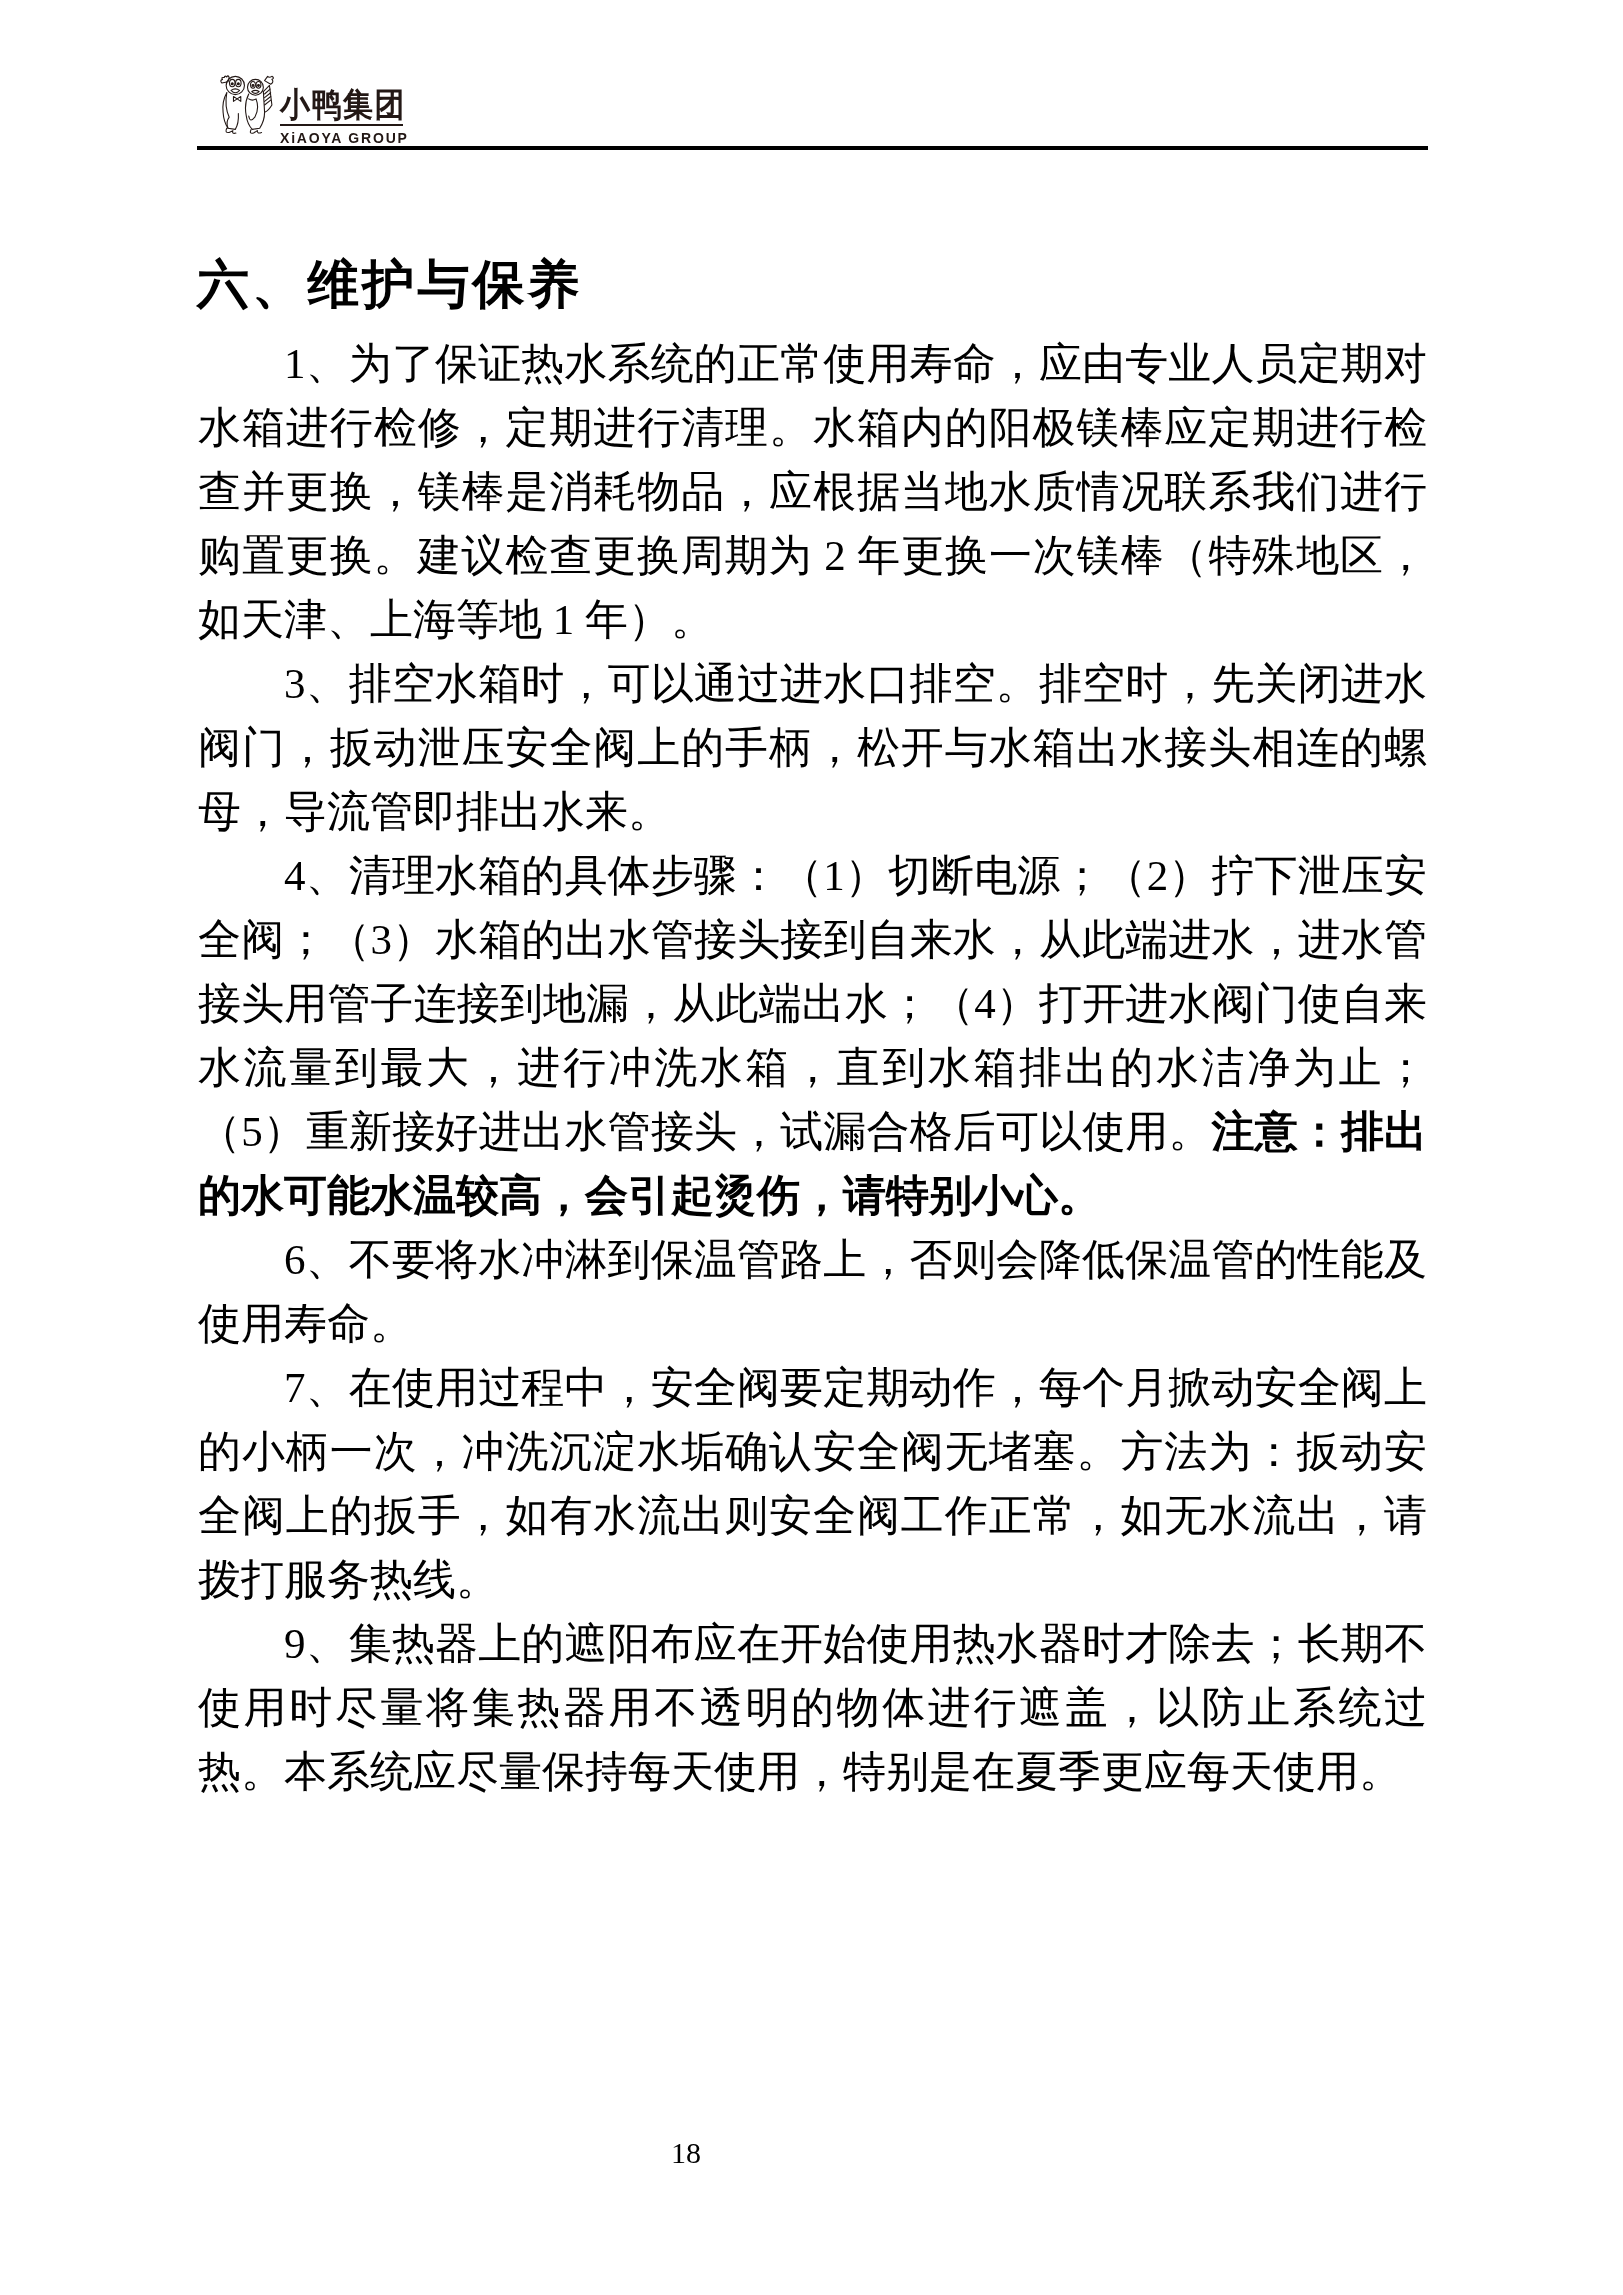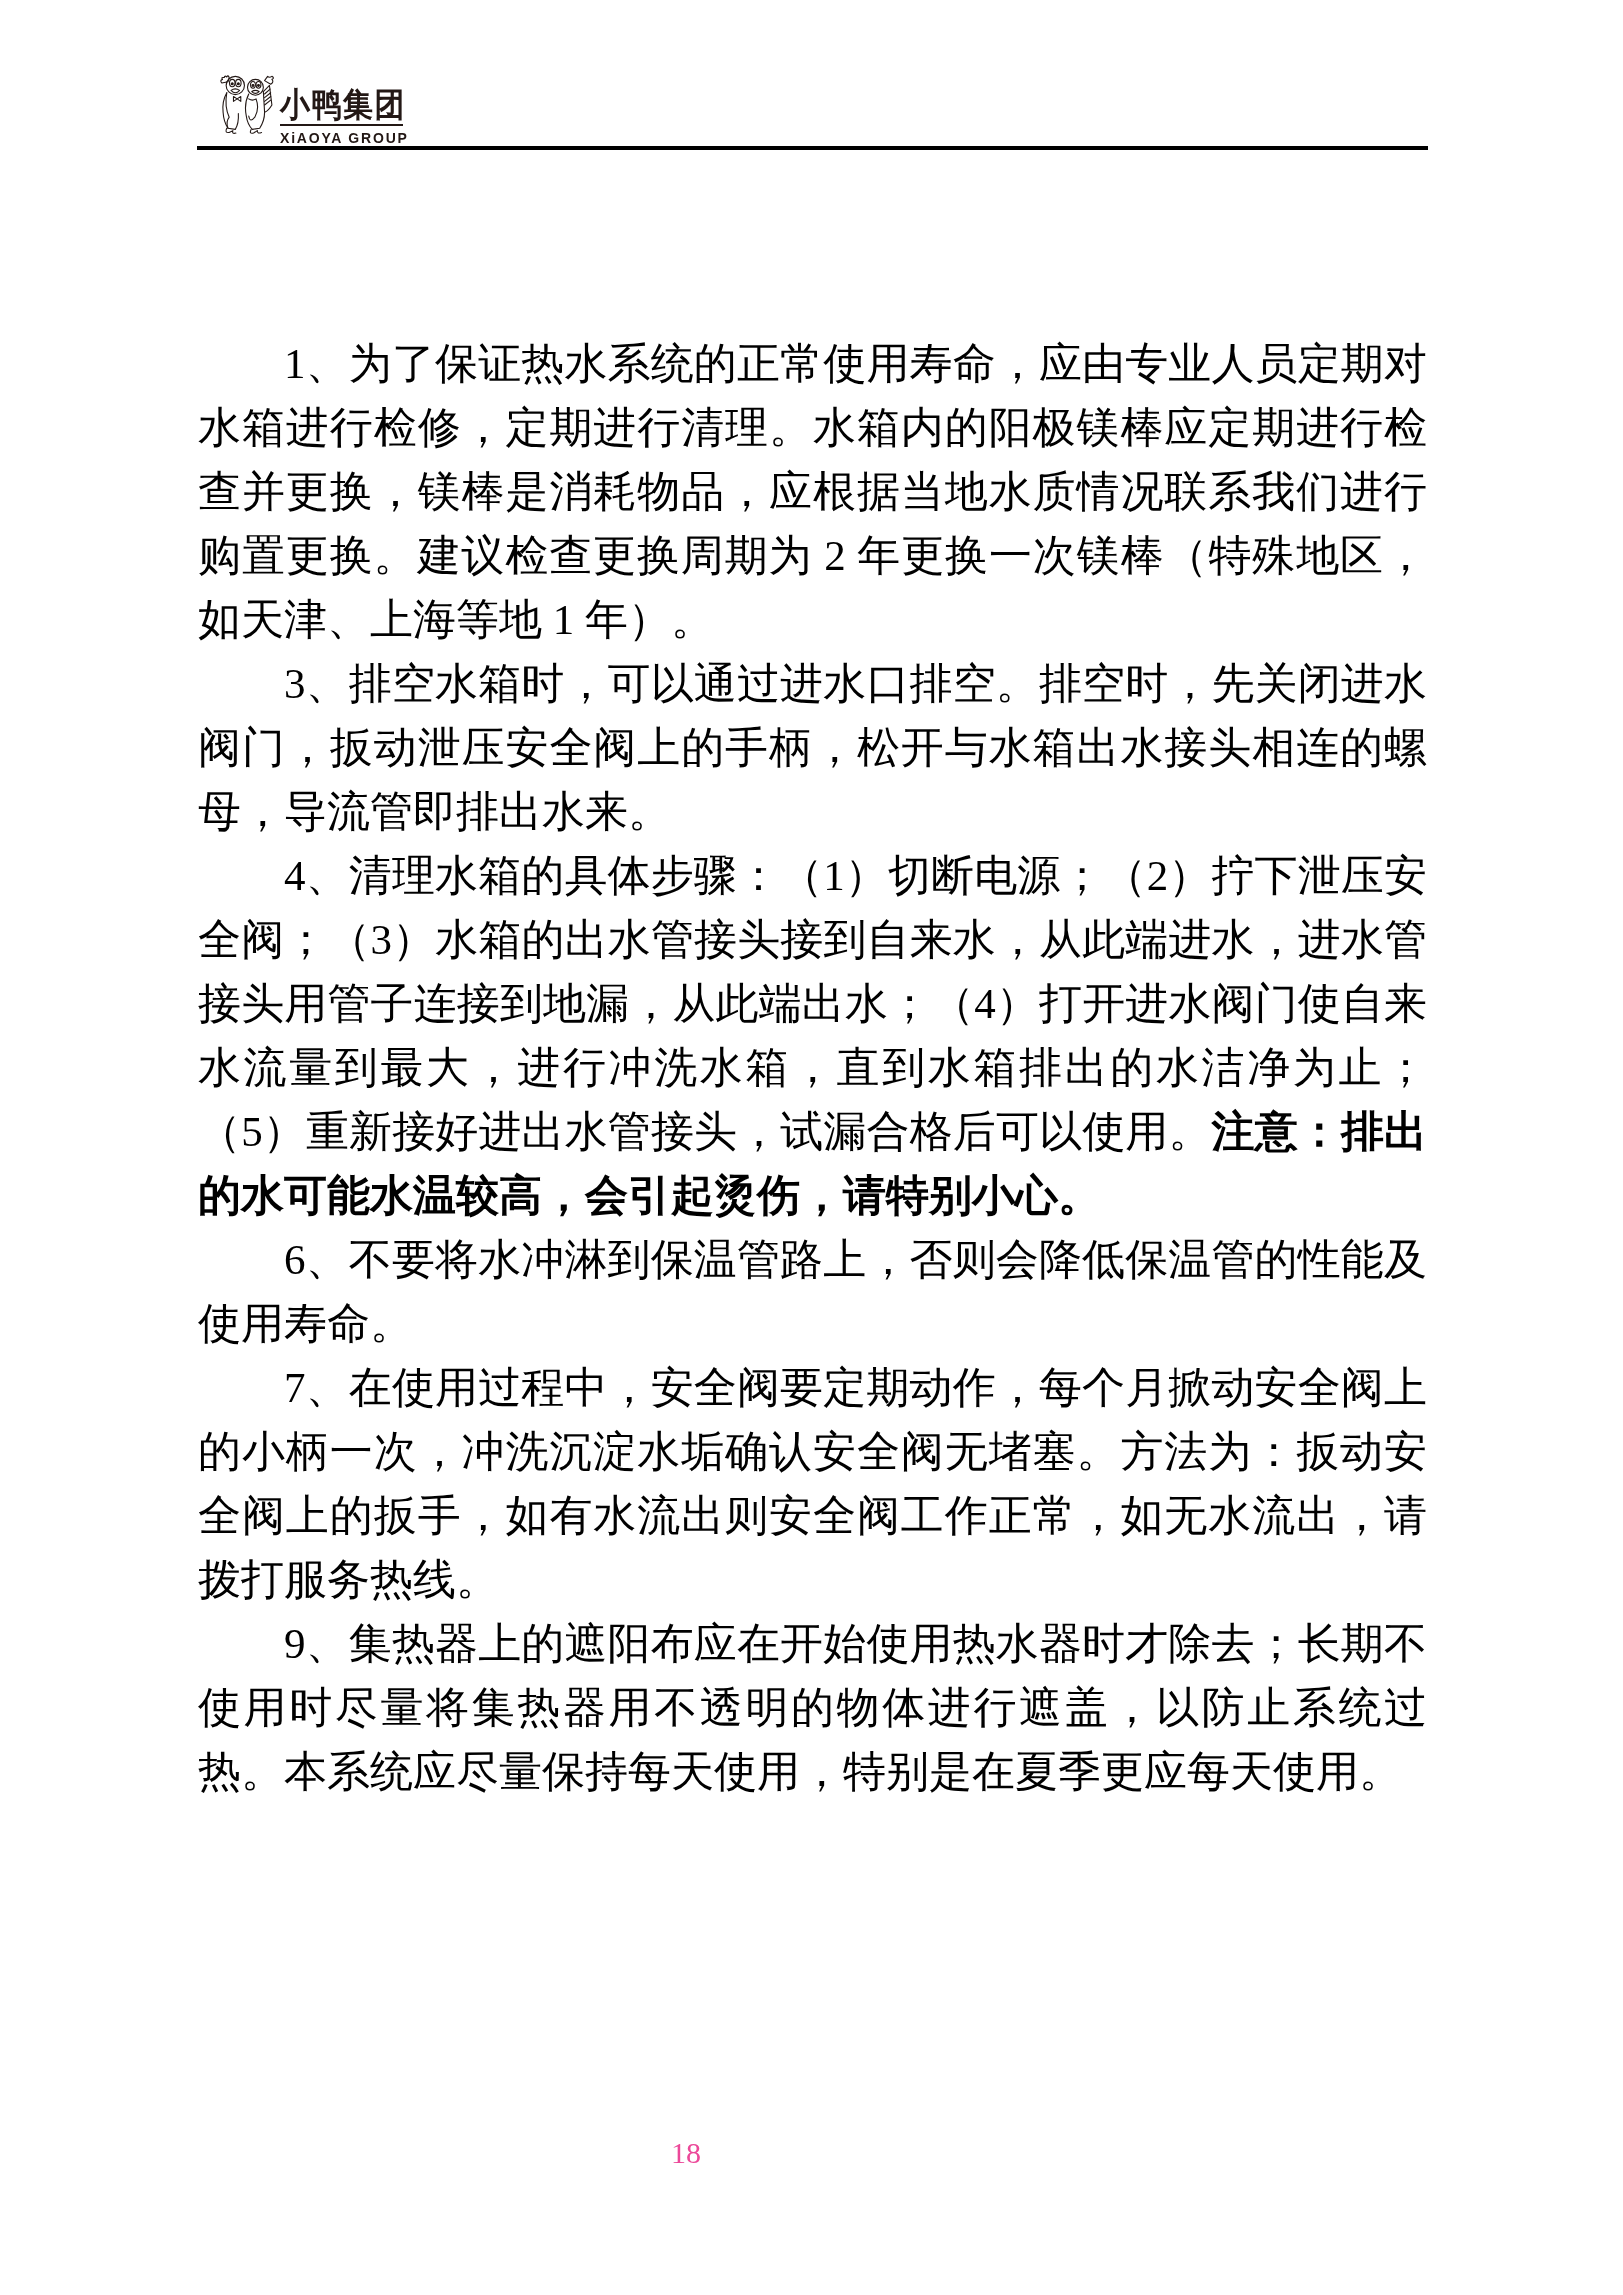--- a/index.html
+++ b/index.html
@@ -92,21 +92,21 @@
     color: #000000;
   }
   .doc-body p b { font-weight: bold; }
 
   
   .page-number {
     position: absolute; left: 0; top: 2136px;
     width: 1372px;
     text-align: center;
     font-size: 30px;
-    color: #ec4899;
+    color: #000000;
   }
 </style>
 </head>
 <body>
 
 <div class="page">
 
   <div class="logo-wrap">
     <svg class="logo-ducks" viewBox="0 0 100 100" fill="none" stroke="#231815" stroke-width="1.8" stroke-linecap="round" stroke-linejoin="round">
 
@@ -144,20 +144,21 @@
     </svg>
     <div class="logo-text">
       <div class="logo-cn">小鸭集团</div>
       <div class="logo-divider"></div>
       <div class="logo-en">XiAOYA GROUP</div>
     </div>
   </div>
 
   <div class="header-rule"></div>
 
+  <div class="section-title">六、维护与保养</div>
 
   <div class="doc-body">
     <p><span>1、为了保证热水系统的正常使用寿命，应由专业人员定期对水箱进行检修，定期进行清理。水箱内的阳极镁棒应定期进行检查并更换，镁棒是消耗物品，应根据当地水质情况联系我们进行购置更换。建议检查更换周期为 2 年更换一次镁棒（特殊地区，如天津、上海等地 1 年）。</span></p>
     <p><span>3、排空水箱时，可以通过进水口排空。排空时，先关闭进水阀门，扳动泄压安全阀上的手柄，松开与水箱出水接头相连的螺母，导流管即排出水来。</span></p>
     <p><span>4、清理水箱的具体步骤：（1）切断电源；（2）拧下泄压安全阀；（3）水箱的出水管接头接到自来水，从此端进水，进水管接头用管子连接到地漏，从此端出水；（4）打开进水阀门使自来水流量到最大，进行冲洗水箱，直到水箱排出的水洁净为止；（5）重新接好进出水管接头，试漏合格后可以使用。</span><b>注意：排出的水可能水温较高，会引起烫伤，请特别小心。</b></p>
     <p><span>6、不要将水冲淋到保温管路上，否则会降低保温管的性能及使用寿命。</span></p>
     <p><span>7、在使用过程中，安全阀要定期动作，每个月掀动安全阀上的小柄一次，冲洗沉淀水垢确认安全阀无堵塞。方法为：扳动安全阀上的扳手，如有水流出则安全阀工作正常，如无水流出，请拨打服务热线。</span></p>
     <p><span>9、集热器上的遮阳布应在开始使用热水器时才除去；长期不使用时尽量将集热器用不透明的物体进行遮盖，以防止系统过热。本系统应尽量保持每天使用，特别是在夏季更应每天使用。</span></p>
   </div>
 

